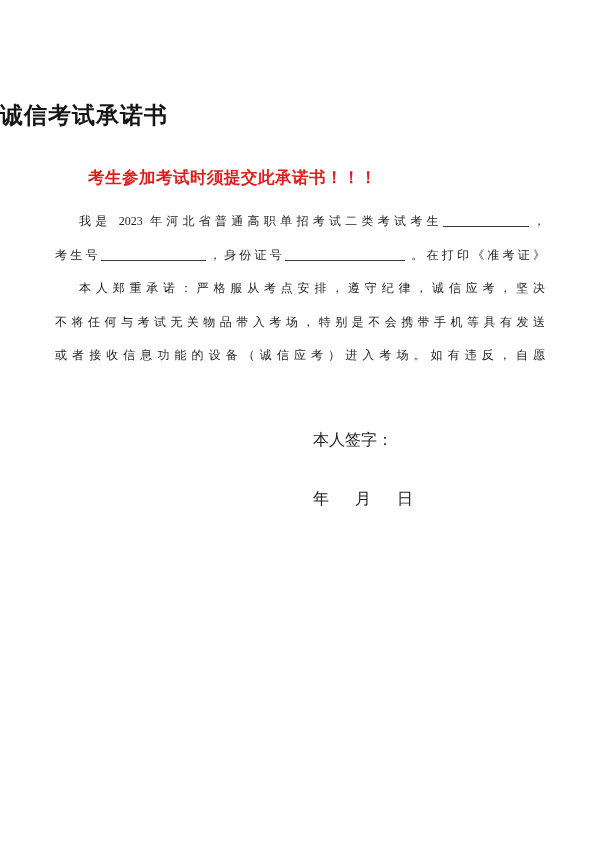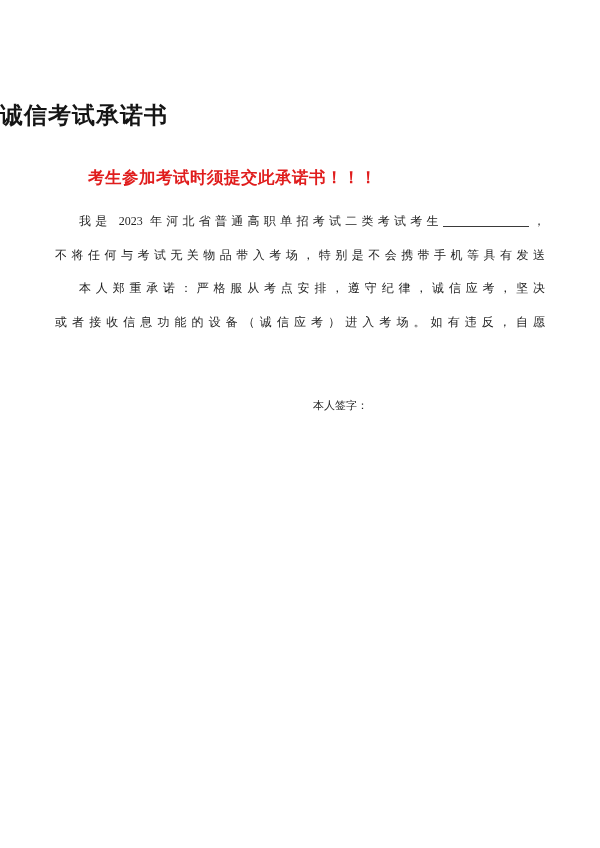--- a/index.html
+++ b/index.html
@@ -56,21 +56,21 @@
     display: inline-block;
     border-bottom: 1px solid #3a3a3a;
     height: 15px;
     transform: translateY(2px);
   }
   .blank-name { width: 86px; }
   .blank-examno { width: 105px; }
   .blank-idno { width: 120px; }
   .sig-block {
     margin: 50px 0 0 313px;
-    font-size: 11px;
+    font-size: 16px;
     line-height: 33.5px;
   }
   .date-block {
     margin: 26px 0 0 313px;
     font-size: 16px;
     line-height: 33.5px;
     letter-spacing: 5px;
   }
 </style>
 </head>
@@ -81,33 +81,37 @@
   <div class="doc-title">诚信考试承诺书</div>
 
   <div class="notice-line">考生参加考试时须提交此承诺书！！！</div>
 
   <div class="body-block">
 
     <div class="line indent">
       <span>我是 2023 年河北省普通高职单招考试二类考试考生</span><span class="blank blank-name"></span><span>，</span>
     </div>
 
+    <div class="line">
+      <span>考生号</span><span class="blank blank-examno"></span><span>，</span><span>身份证号</span><span class="blank blank-idno"></span><span> 。在打印《准考证》</span>
+    </div>
 
+
+    <div class="line indent">
+      <span>本人郑重承诺：严格服从考点安排，遵守纪律，诚信应考，坚决</span>
+    </div>
 
     <div class="line">
       <span>不将任何与考试无关物品带入考场，特别是不会携带手机等具有发送</span>
-    </div>
-
-    <div class="line indent">
-      <span>本人郑重承诺：严格服从考点安排，遵守纪律，诚信应考，坚决</span>
     </div>
 
     <div class="line">
       <span>或者接收信息功能的设备（诚信应考）进入考场。如有违反，自愿</span>
     </div>
 
 
   </div>
 
   <div class="sig-block">本人签字：</div>
 
+  <div class="date-block">年　月　日</div>
 
 </div>
 
 </body></html>

